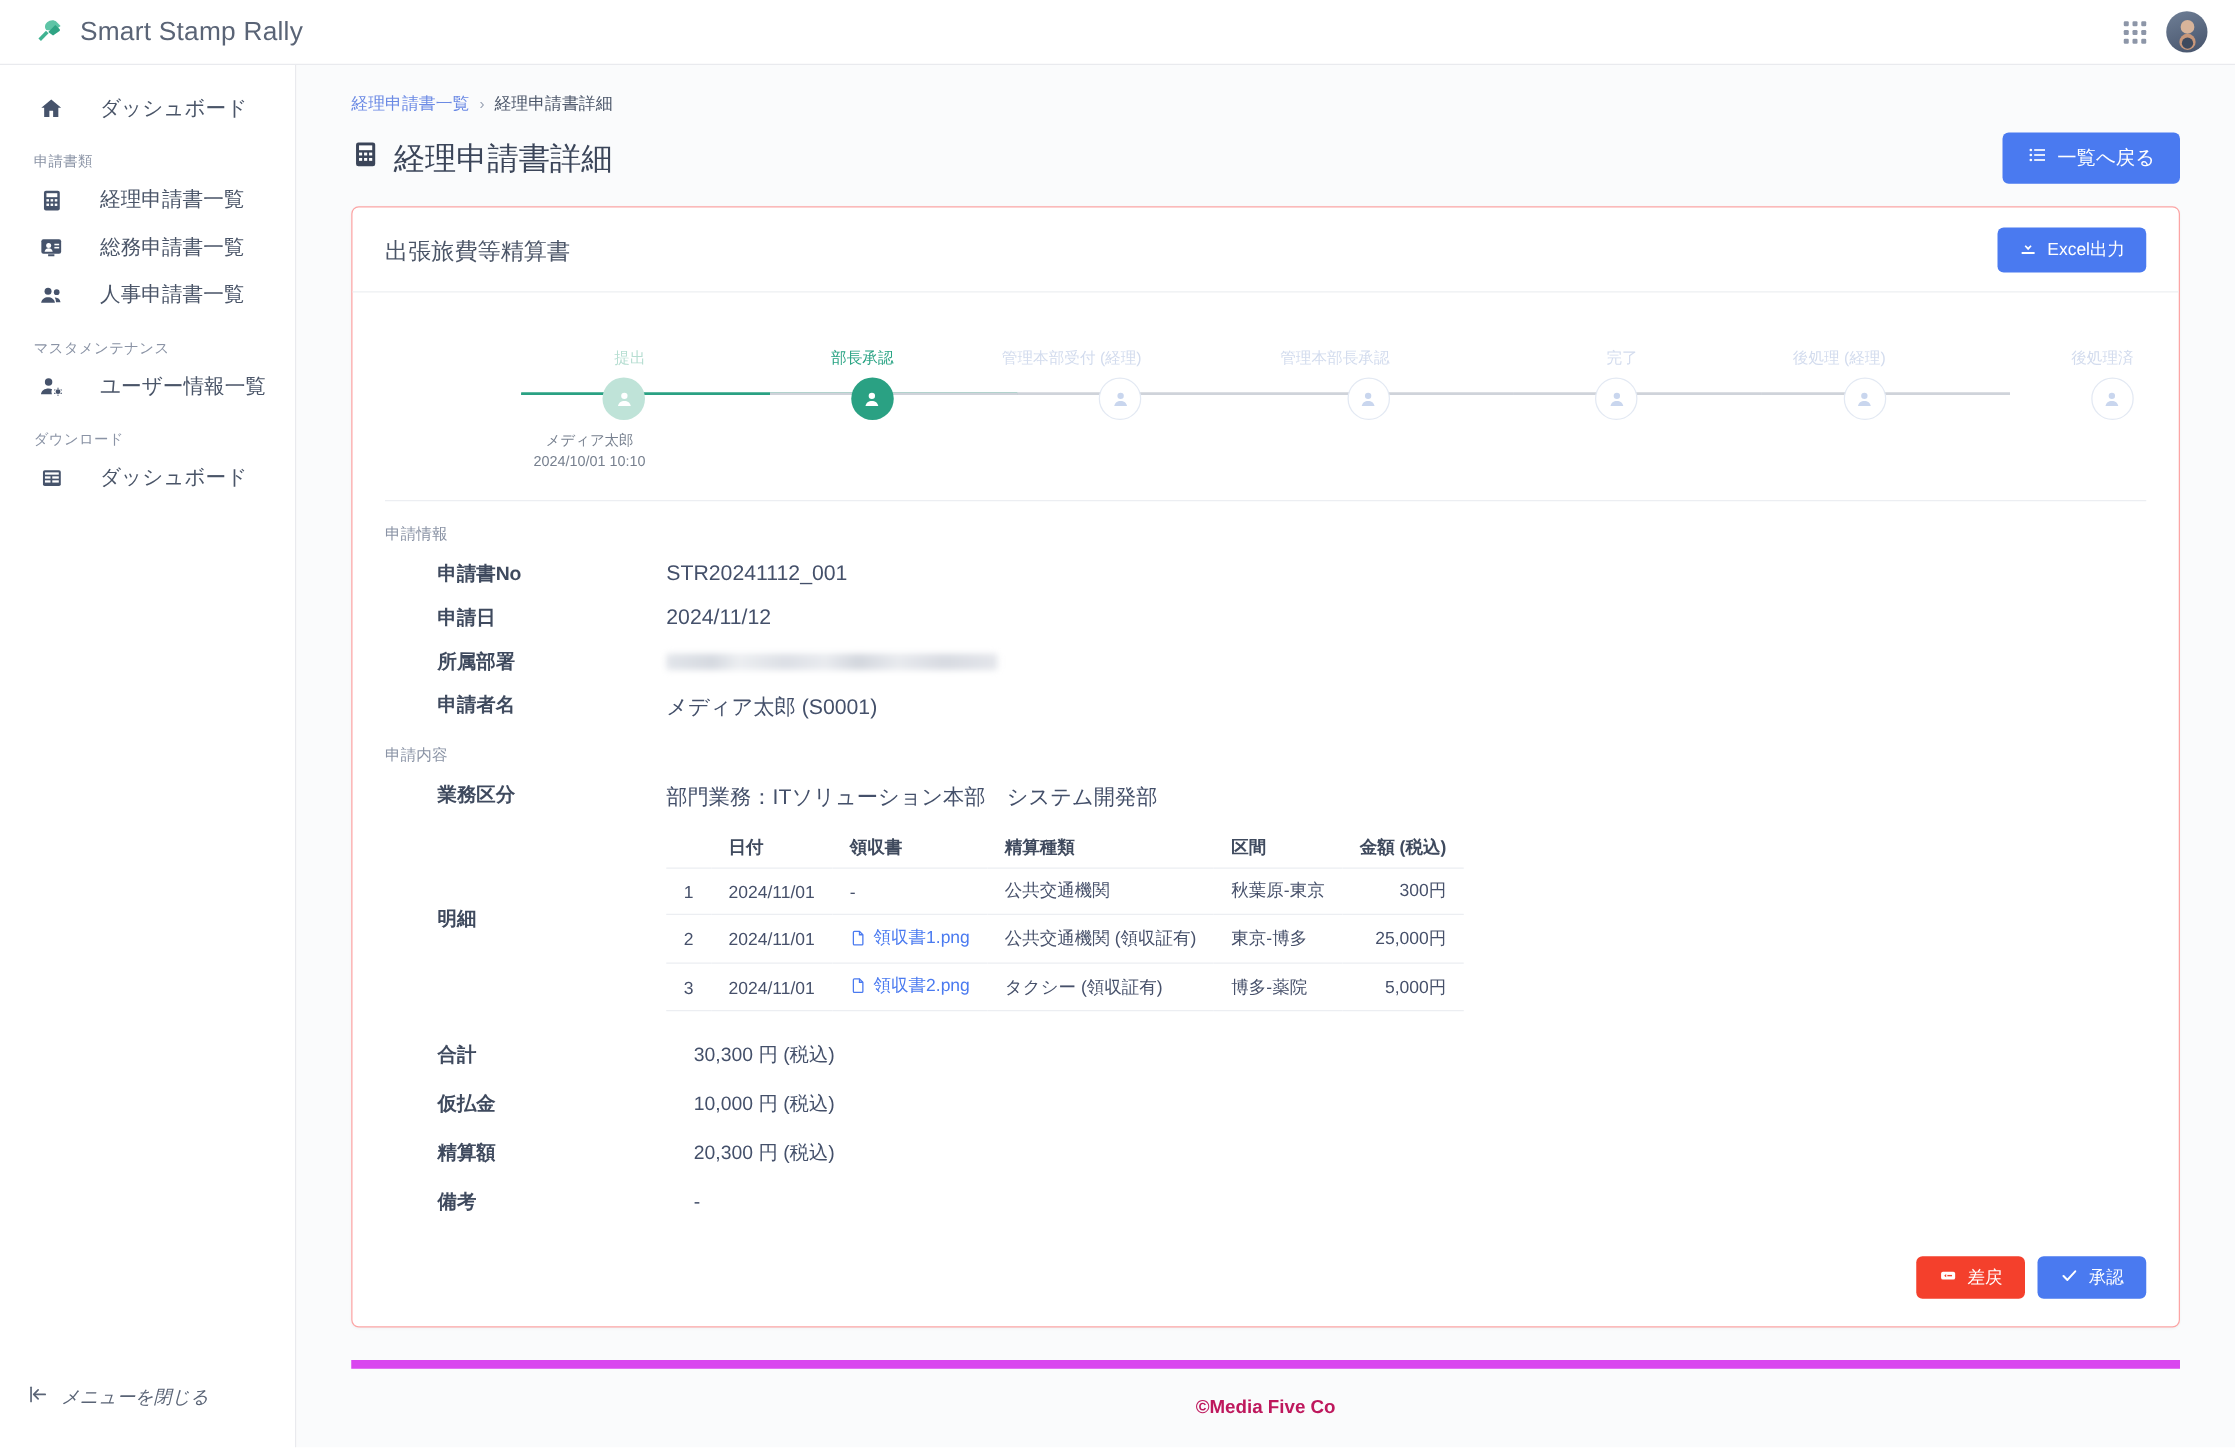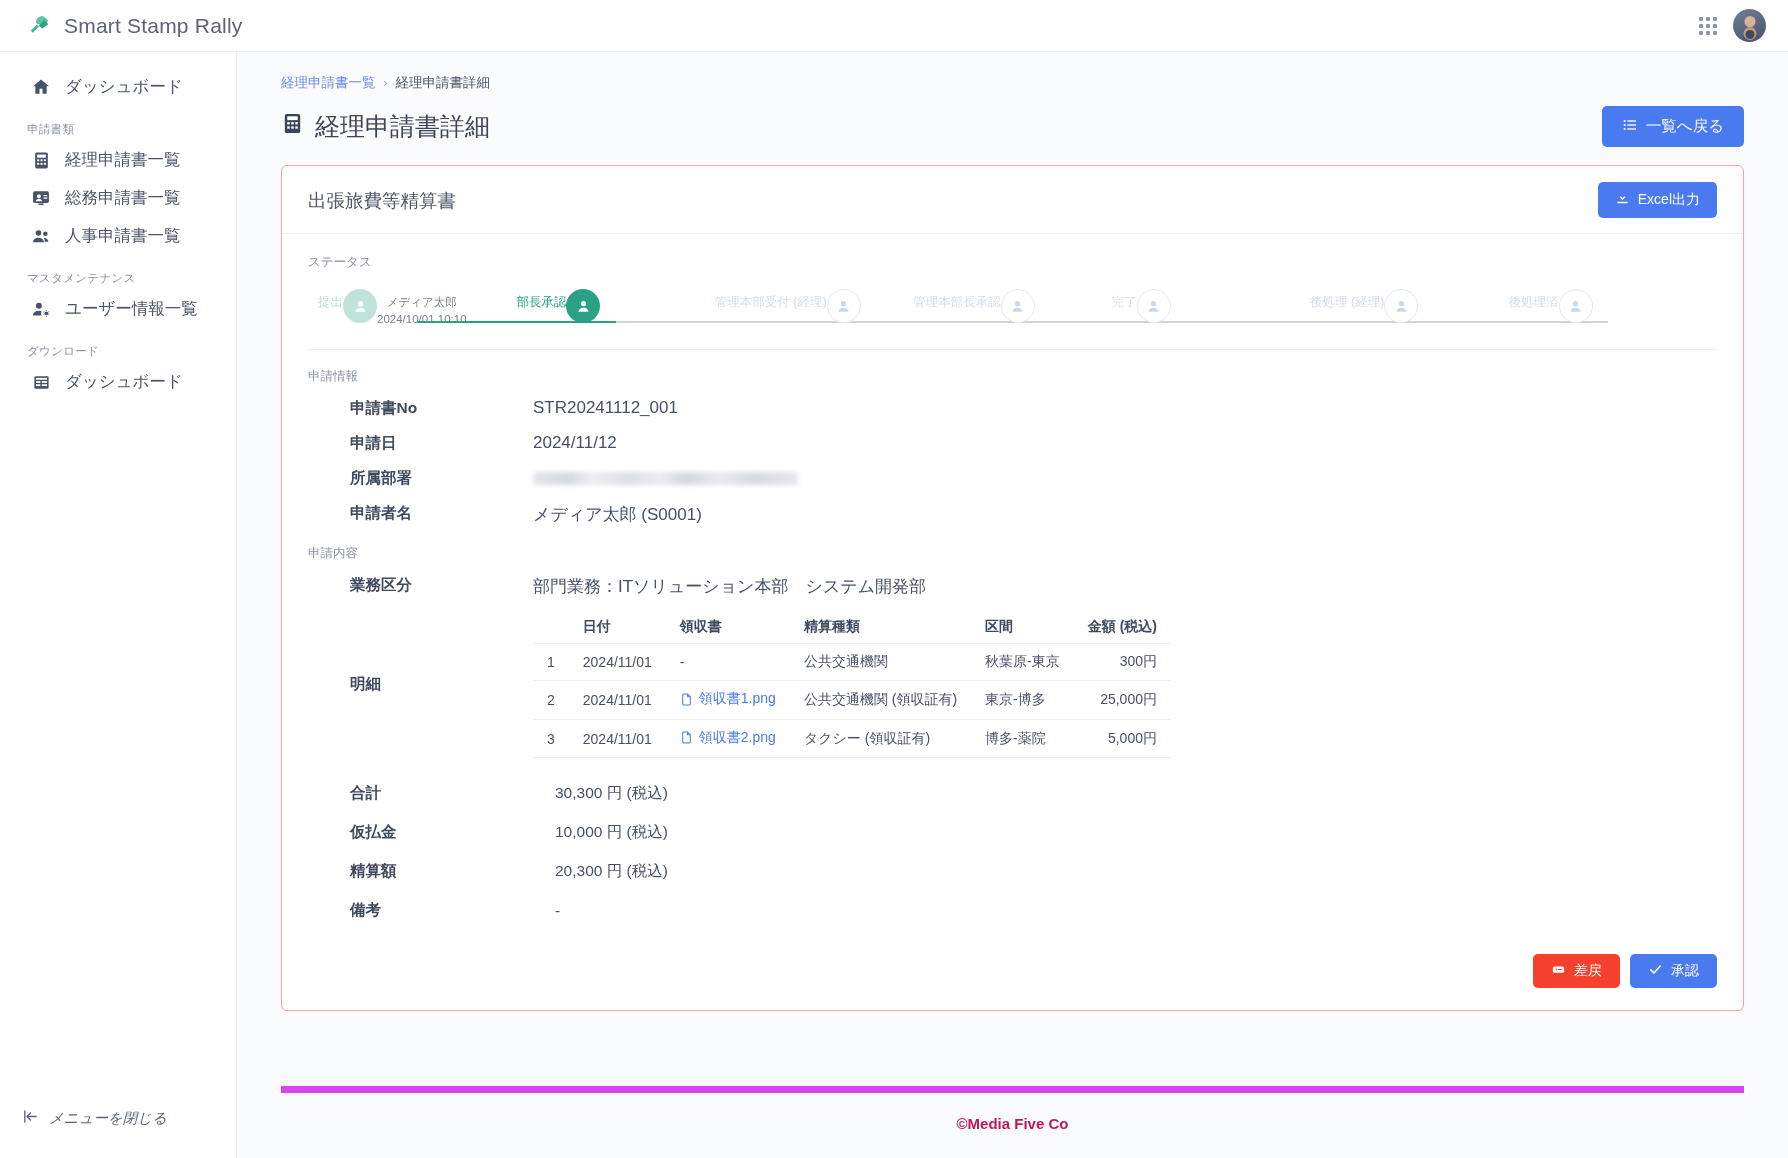--- a/index.html
+++ b/index.html
@@ -43,21 +43,21 @@
   
   .sidebar {
     width: 237px; min-width: 237px;
     background: #ffffff;
     border-right: 1px solid #e9eaee;
     display: flex; flex-direction: column;
     padding-top: 16px;
     position: relative;
   }
   .nav-item {
-    display: flex; gap: 13px;
+    display: flex; gap: 28px;
     padding: 8px 12px 8px 30px;
     font-size: 16.5px; color: #4a5568;
     cursor: pointer;
   }
   .nav-icon { width: 22px; height: 22px; display: flex; align-items: center; justify-content: center; color: #48556b; }
   .nav-section {
     font-size: 11.5px; color: #8a93a5;
     padding: 16px 12px 4px 27px;
     letter-spacing: .3px;
   }
@@ -114,21 +114,21 @@
     border-bottom: 1px solid #edeff2;
   }
   .card-title { font-size: 18.5px; color: #4b5567; }
   .card-body { padding: 20px 26px 0 26px; }
 
   .section-label { font-size: 12.5px; color: #8a93a5; margin-bottom: 6px; }
 
   
   .stepper-wrap { padding: 0 10px; }
   .stepper { display: flex; position: relative; margin-top: 14px; }
-  .step { flex: 1; display: flex; flex-direction: row; align-items: center; position: relative; }
+  .step { flex: 1; display: flex; flex-direction: column; align-items: flex-end; position: relative; margin-top: 10px; }
   .step-label { font-size: 12.5px; margin-bottom: 7px; white-space: nowrap; }
   .step-label.done { color: #b7ded2; }
   .step-label.active { color: #28a383; }
   .step-label.todo { color: #d3dcee; }
   .step-circle {
     width: 34px; height: 34px; border-radius: 50%;
     display: flex; align-items: center; justify-content: center;
     position: relative; z-index: 2;
   }
   .step-circle.done { background: #bfe3d8; }
@@ -365,21 +365,20 @@
                     <path d="M12 3v8.2l3-3 1.5 1.5L12 14.6 7.5 9.7 9 8.2l3 3V3z"></path>
                     <rect x="3.5" y="17" width="17" height="2.4" rx="1"></rect>
                   </svg>
               </span>
               <span>Excel出力</span>
             </button>
           </div>
 
           <div class="card-body">
 
-            <div class="section-label">ステータス</div>
             <div class="stepper-wrap">
               <div class="stepper" id="stepper">
                   <div class="step">
                     <div class="step-label done">提出</div>
                     <div class="step-line" style="left:50%;right:-50%;background:#2aa183"></div>
                     <div class="step-circle done">
                       <svg viewBox="0 0 24 24" fill="#ffffff">
                         <circle cx="12" cy="8" r="3.6"></circle>
                         <path d="M4.8 19.5c.5-3.8 3.5-5.8 7.2-5.8s6.7 2 7.2 5.8z"></path>
                       </svg>

